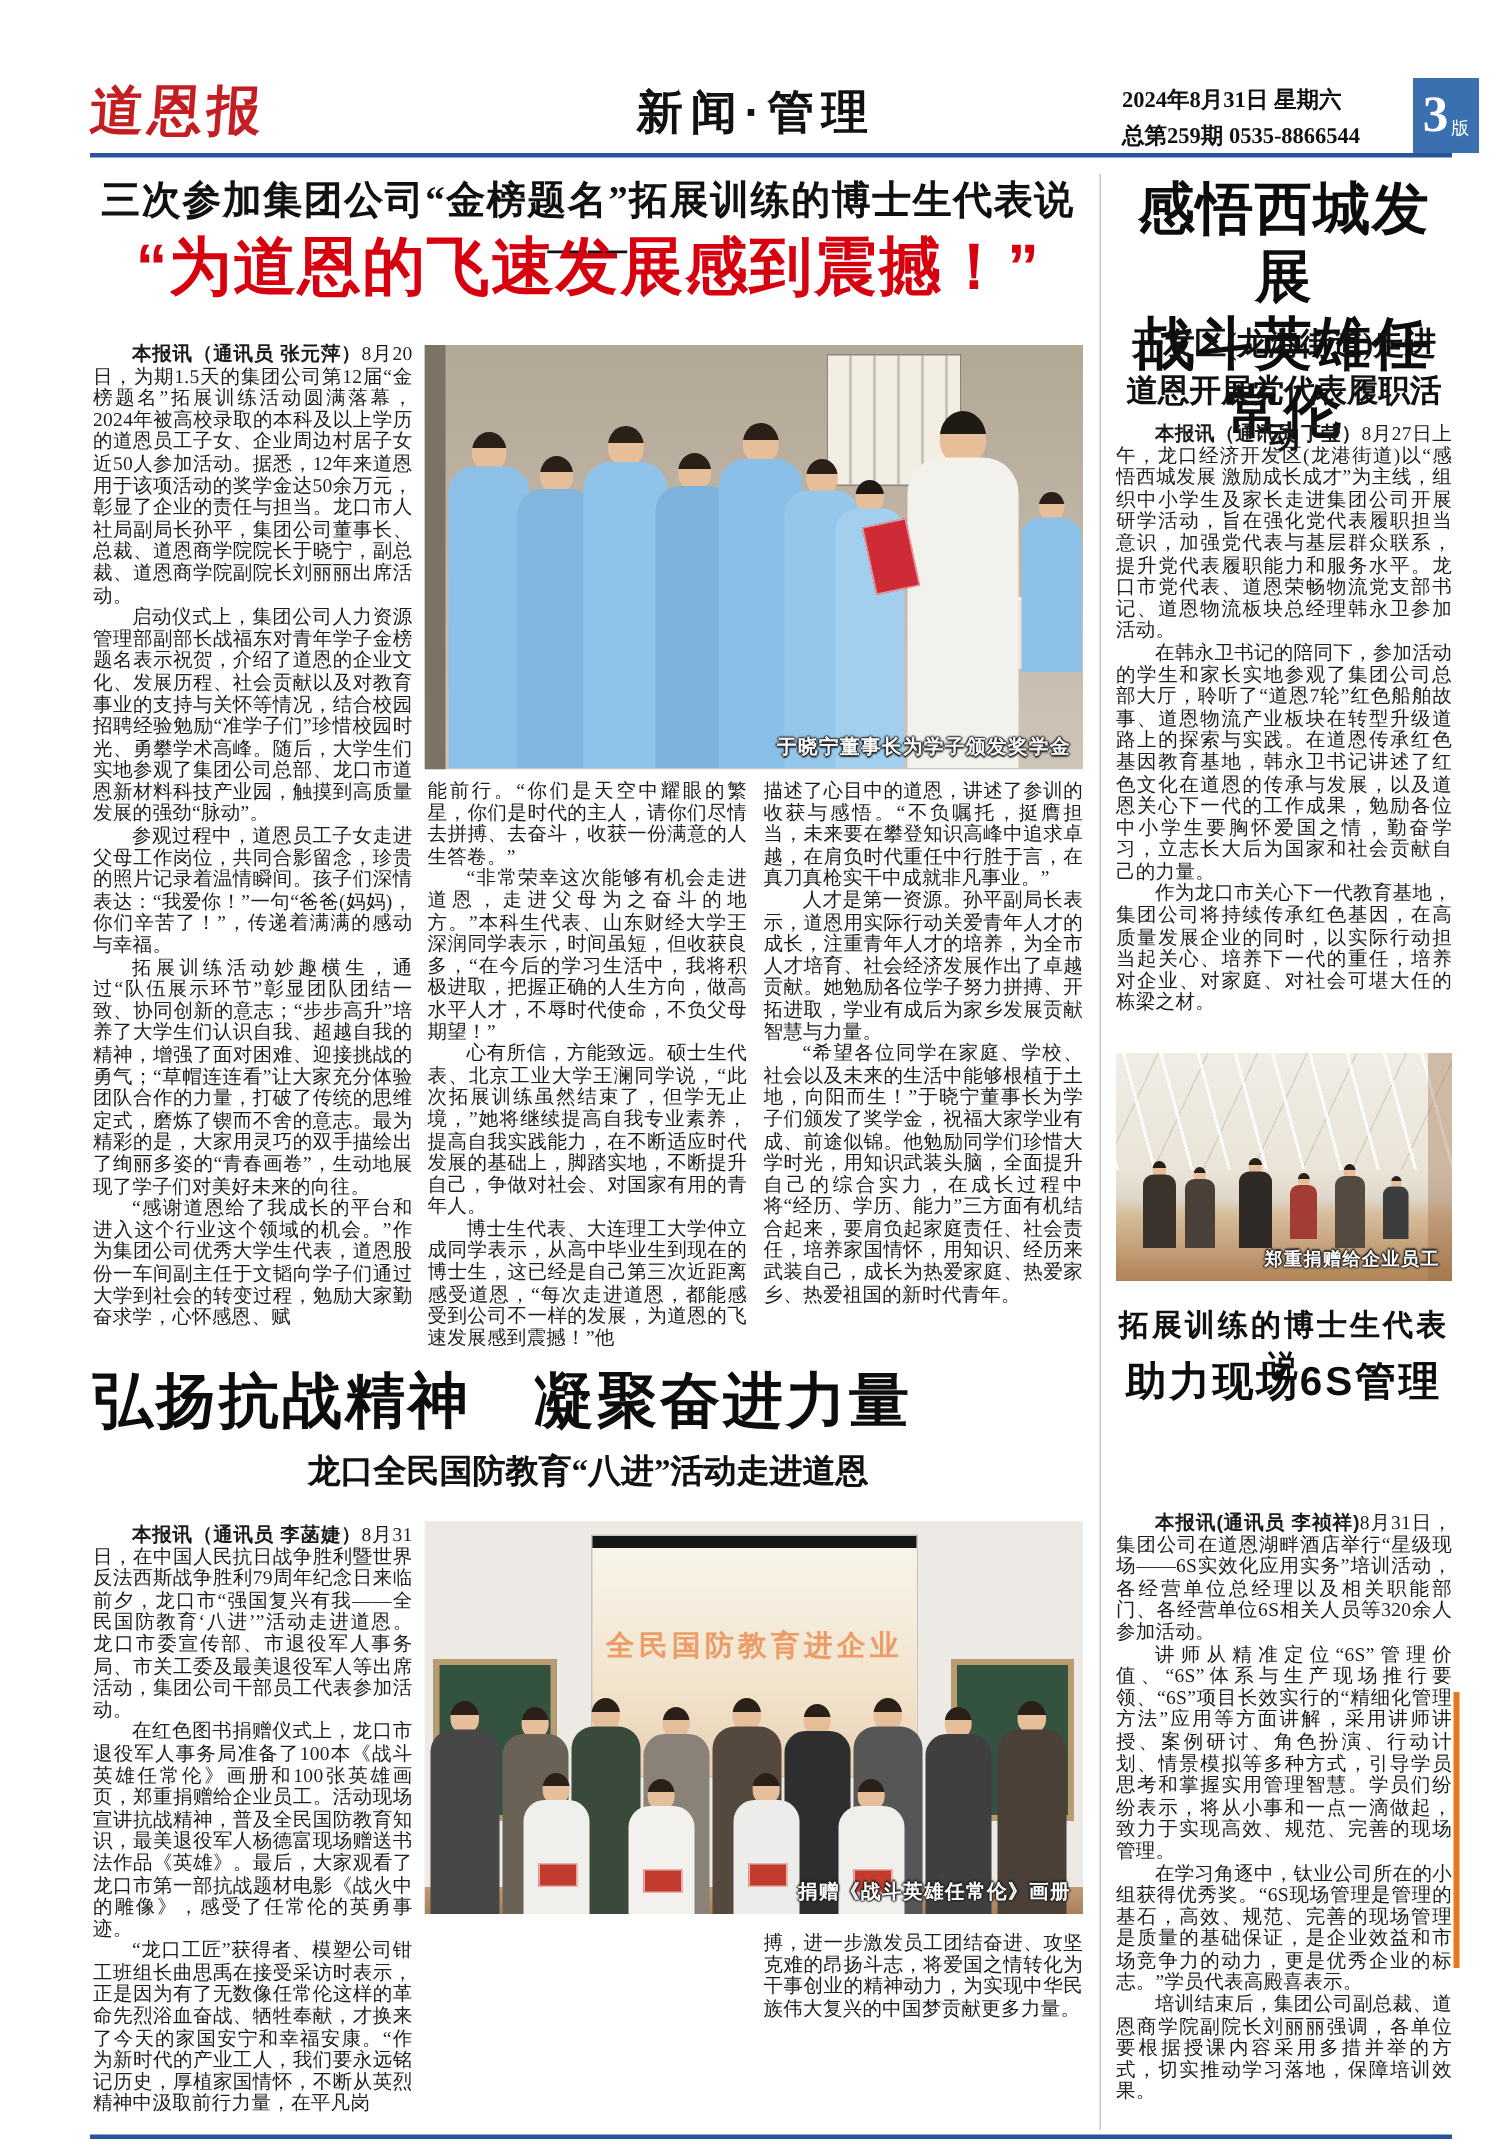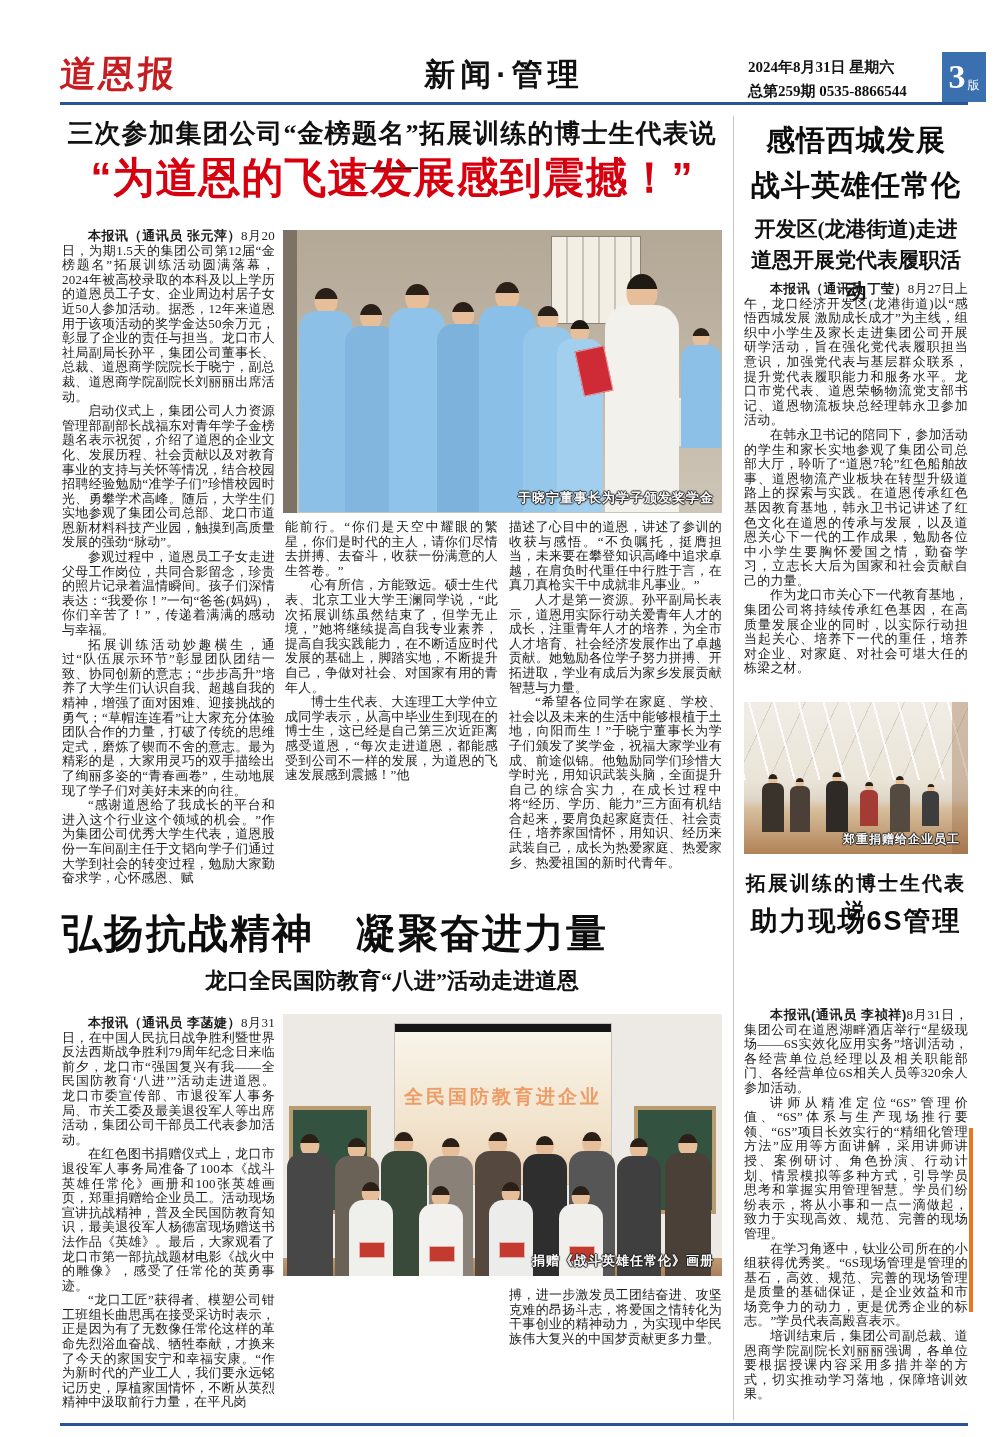--- a/index.html
+++ b/index.html
@@ -28,21 +28,21 @@
   .col b{font-family:"Liberation Sans","DejaVu Sans",sans-serif;font-weight:700;}
 
   .kicker-main{left:62px;top:116px;width:660px;text-align:center;font-size:26px;font-weight:600;
                letter-spacing:1px;color:#111;}
   .headline-red{left:62px;top:150px;width:660px;text-align:center;font-size:42px;font-weight:900;
                 color:#d7000f;letter-spacing:1px;font-family:"Liberation Sans","DejaVu Sans",sans-serif;}
   .headline-war{left:62px;top:906px;width:660px;text-align:left;font-size:40px;font-weight:900;
                 letter-spacing:2px;color:#0d0d0d;font-family:"Liberation Sans","DejaVu Sans",sans-serif;}
   .subtitle-war{left:62px;top:966px;width:660px;text-align:center;font-size:22px;font-weight:600;color:#111;}
 
-  .headline-west{left:744px;top:118px;width:224px;text-align:center;font-size:29px;line-height:45px;
+  .headline-west{left:744px;top:118px;width:224px;text-align:center;font-size:38px;line-height:45px;
                  font-weight:900;color:#0d0d0d;letter-spacing:1px;font-family:"Liberation Sans","DejaVu Sans",sans-serif;}
   .subtitle-west{left:744px;top:214px;width:224px;text-align:center;font-size:21px;line-height:31px;
                  font-weight:600;color:#111;}
 
   .kicker-6s{left:744px;top:870px;width:224px;text-align:center;font-size:20px;font-weight:600;
              letter-spacing:2px;color:#111;}
   .headline-6s{left:744px;top:900px;width:224px;text-align:center;font-size:27px;line-height:42px;
                font-weight:900;letter-spacing:2px;color:#0d0d0d;font-family:"Liberation Sans","DejaVu Sans",sans-serif;}
 
   .v-divider{left:733px;top:116px;width:1px;height:1304px;background:#c6c6c6;}
@@ -131,20 +131,21 @@
 
   <div class="col" style="left:62px;top:229px;width:213px;height:678px">
     <p class="p"><b>本报讯（通讯员 张元萍）</b><span>8月20日，为期1.5天的集团公司第12届“金榜题名”拓展训练活动圆满落幕，2024年被高校录取的本科及以上学历的道恩员工子女、企业周边村居子女近50人参加活动。据悉，12年来道恩用于该项活动的奖学金达50余万元，彰显了企业的责任与担当。龙口市人社局副局长孙平，集团公司董事长、总裁、道恩商学院院长于晓宁，副总裁、道恩商学院副院长刘丽丽出席活动。</span></p>
     <p class="p">启动仪式上，集团公司人力资源管理部副部长战福东对青年学子金榜题名表示祝贺，介绍了道恩的企业文化、发展历程、社会贡献以及对教育事业的支持与关怀等情况，结合校园招聘经验勉励“准学子们”珍惜校园时光、勇攀学术高峰。随后，大学生们实地参观了集团公司总部、龙口市道恩新材料科技产业园，触摸到高质量发展的强劲“脉动”。</p>
     <p class="p">参观过程中，道恩员工子女走进父母工作岗位，共同合影留念，珍贵的照片记录着温情瞬间。孩子们深情表达：“我爱你！”一句“爸爸(妈妈)，你们辛苦了！”，传递着满满的感动与幸福。</p>
     <p class="p">拓展训练活动妙趣横生，通过“队伍展示环节”彰显团队团结一致、协同创新的意志；“步步高升”培养了大学生们认识自我、超越自我的精神，增强了面对困难、迎接挑战的勇气；“草帽连连看”让大家充分体验团队合作的力量，打破了传统的思维定式，磨炼了锲而不舍的意志。最为精彩的是，大家用灵巧的双手描绘出了绚丽多姿的“青春画卷”，生动地展现了学子们对美好未来的向往。</p>
     <p class="p">“感谢道恩给了我成长的平台和进入这个行业这个领域的机会。”作为集团公司优秀大学生代表，道恩股份一车间副主任于文韬向学子们通过大学到社会的转变过程，勉励大家勤奋求学，心怀感恩、赋</p>
   </div>
   <div class="col" style="left:285px;top:520px;width:213px;height:386px">
     <p class="p cont">能前行。“你们是天空中耀眼的繁星，你们是时代的主人，请你们尽情去拼搏、去奋斗，收获一份满意的人生答卷。”</p>
+    <p class="p">“非常荣幸这次能够有机会走进道恩，走进父母为之奋斗的地方。”本科生代表、山东财经大学王深润同学表示，时间虽短，但收获良多，“在今后的学习生活中，我将积极进取，把握正确的人生方向，做高水平人才，不辱时代使命，不负父母期望！”</p>
     <p class="p">心有所信，方能致远。硕士生代表、北京工业大学王澜同学说，“此次拓展训练虽然结束了，但学无止境，”她将继续提高自我专业素养，提高自我实践能力，在不断适应时代发展的基础上，脚踏实地，不断提升自己，争做对社会、对国家有用的青年人。</p>
     <p class="p">博士生代表、大连理工大学仲立成同学表示，从高中毕业生到现在的博士生，这已经是自己第三次近距离感受道恩，“每次走进道恩，都能感受到公司不一样的发展，为道恩的飞速发展感到震撼！”他</p>
   </div>
   <div class="col" style="left:509px;top:520px;width:213px;height:386px">
     <p class="p cont">描述了心目中的道恩，讲述了参训的收获与感悟。“不负嘱托，挺膺担当，未来要在攀登知识高峰中追求卓越，在肩负时代重任中行胜于言，在真刀真枪实干中成就非凡事业。”</p>
     <p class="p">人才是第一资源。孙平副局长表示，道恩用实际行动关爱青年人才的成长，注重青年人才的培养，为全市人才培育、社会经济发展作出了卓越贡献。她勉励各位学子努力拼搏、开拓进取，学业有成后为家乡发展贡献智慧与力量。</p>
     <p class="p">“希望各位同学在家庭、学校、社会以及未来的生活中能够根植于土地，向阳而生！”于晓宁董事长为学子们颁发了奖学金，祝福大家学业有成、前途似锦。他勉励同学们珍惜大学时光，用知识武装头脑，全面提升自己的综合实力，在成长过程中将“经历、学历、能力”三方面有机结合起来，要肩负起家庭责任、社会责任，培养家国情怀，用知识、经历来武装自己，成长为热爱家庭、热爱家乡、热爱祖国的新时代青年。</p>
   </div>
 
   <div class="abs headline-war">弘扬抗战精神　凝聚奋进力量</div>

